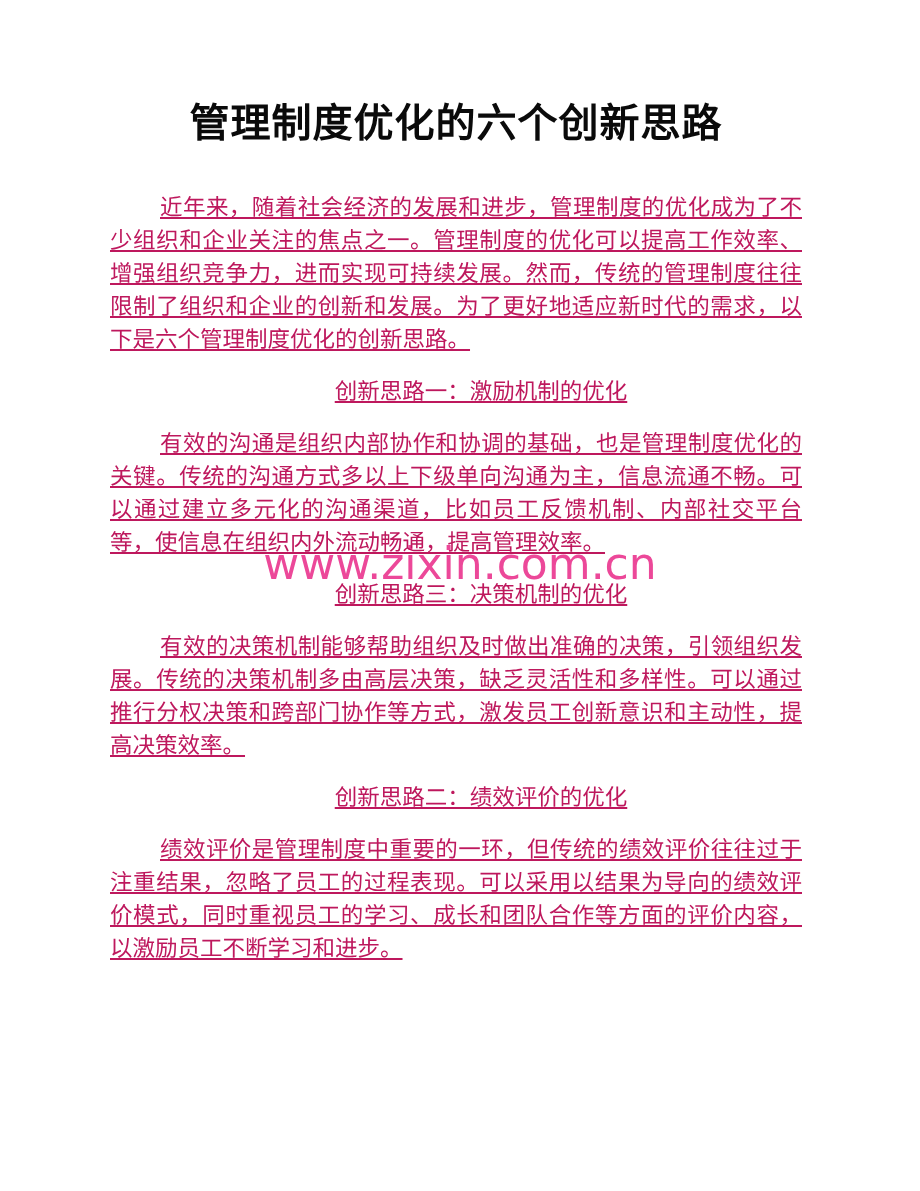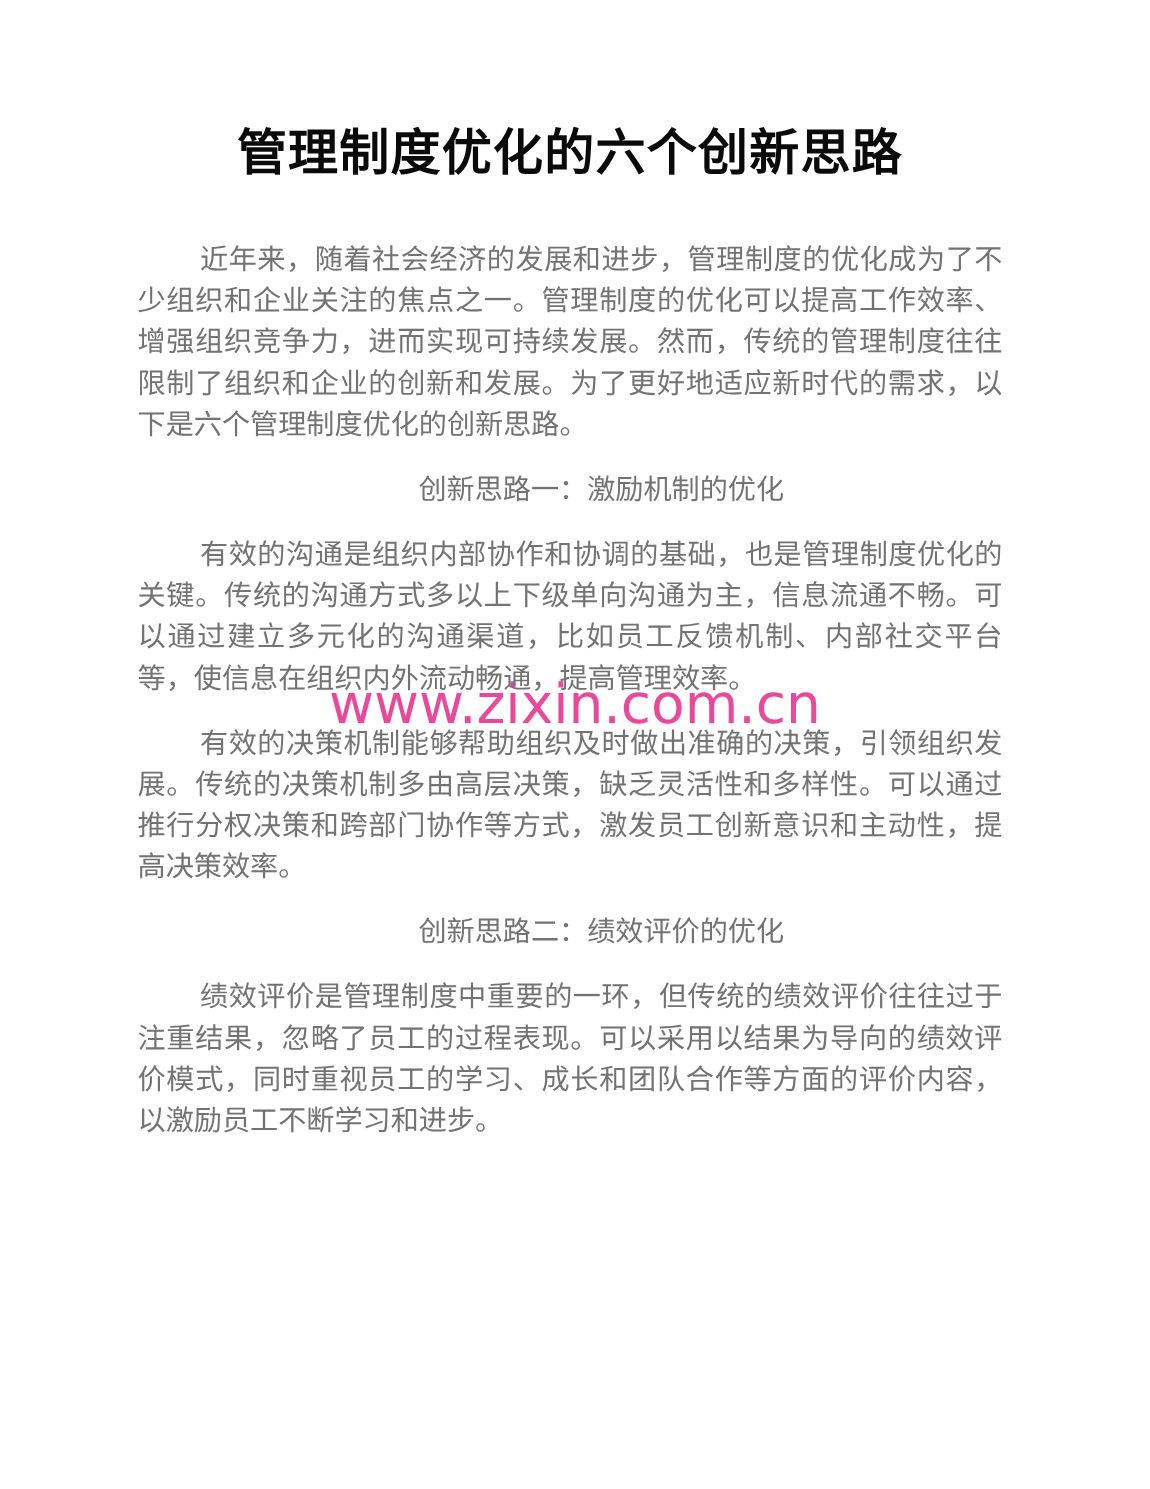--- a/index.html
+++ b/index.html
@@ -41,25 +41,26 @@
     font-size: 40px;
     line-height: 50px;
     color: #0a0a0a;
     text-align: center;
     margin: 0 0 43px 0;
     letter-spacing: 1px;
   }
   .para, .section-heading {
     font-size: 22.5px;
     line-height: 33px;
-    color: #737373;
+    color: #be185d;
     margin: 0 0 19px 0;
     text-indent: 50px;
     text-align: justify;
     text-justify: inter-ideograph;
+    text-decoration: underline;
   }
   .section-heading {
     text-align: center;
   }
 </style>
 </head>
 <body>
 
 <div class="page">
 
@@ -68,19 +69,20 @@
   <div class="content">
 
     <h1 class="doc-title">管理制度优化的六个创新思路</h1>
 
     <p class="para">近年来，随着社会经济的发展和进步，管理制度的优化成为了不少组织和企业关注的焦点之一。管理制度的优化可以提高工作效率、增强组织竞争力，进而实现可持续发展。然而，传统的管理制度往往限制了组织和企业的创新和发展。为了更好地适应新时代的需求，以下是六个管理制度优化的创新思路。</p>
 
     <p class="section-heading">创新思路一：激励机制的优化</p>
 
     <p class="para">有效的沟通是组织内部协作和协调的基础，也是管理制度优化的关键。传统的沟通方式多以上下级单向沟通为主，信息流通不畅。可以通过建立多元化的沟通渠道，比如员工反馈机制、内部社交平台等，使信息在组织内外流动畅通，提高管理效率。</p>
 
+    <p class="section-heading">创新思路三：决策机制的优化</p>
     <p class="para">有效的决策机制能够帮助组织及时做出准确的决策，引领组织发展。传统的决策机制多由高层决策，缺乏灵活性和多样性。可以通过推行分权决策和跨部门协作等方式，激发员工创新意识和主动性，提高决策效率。</p>
 
     <p class="section-heading">创新思路二：绩效评价的优化</p>
     <p class="para">绩效评价是管理制度中重要的一环，但传统的绩效评价往往过于注重结果，忽略了员工的过程表现。可以采用以结果为导向的绩效评价模式，同时重视员工的学习、成长和团队合作等方面的评价内容，以激励员工不断学习和进步。</p>
 
   </div>
 </div>
 
 </body></html>

